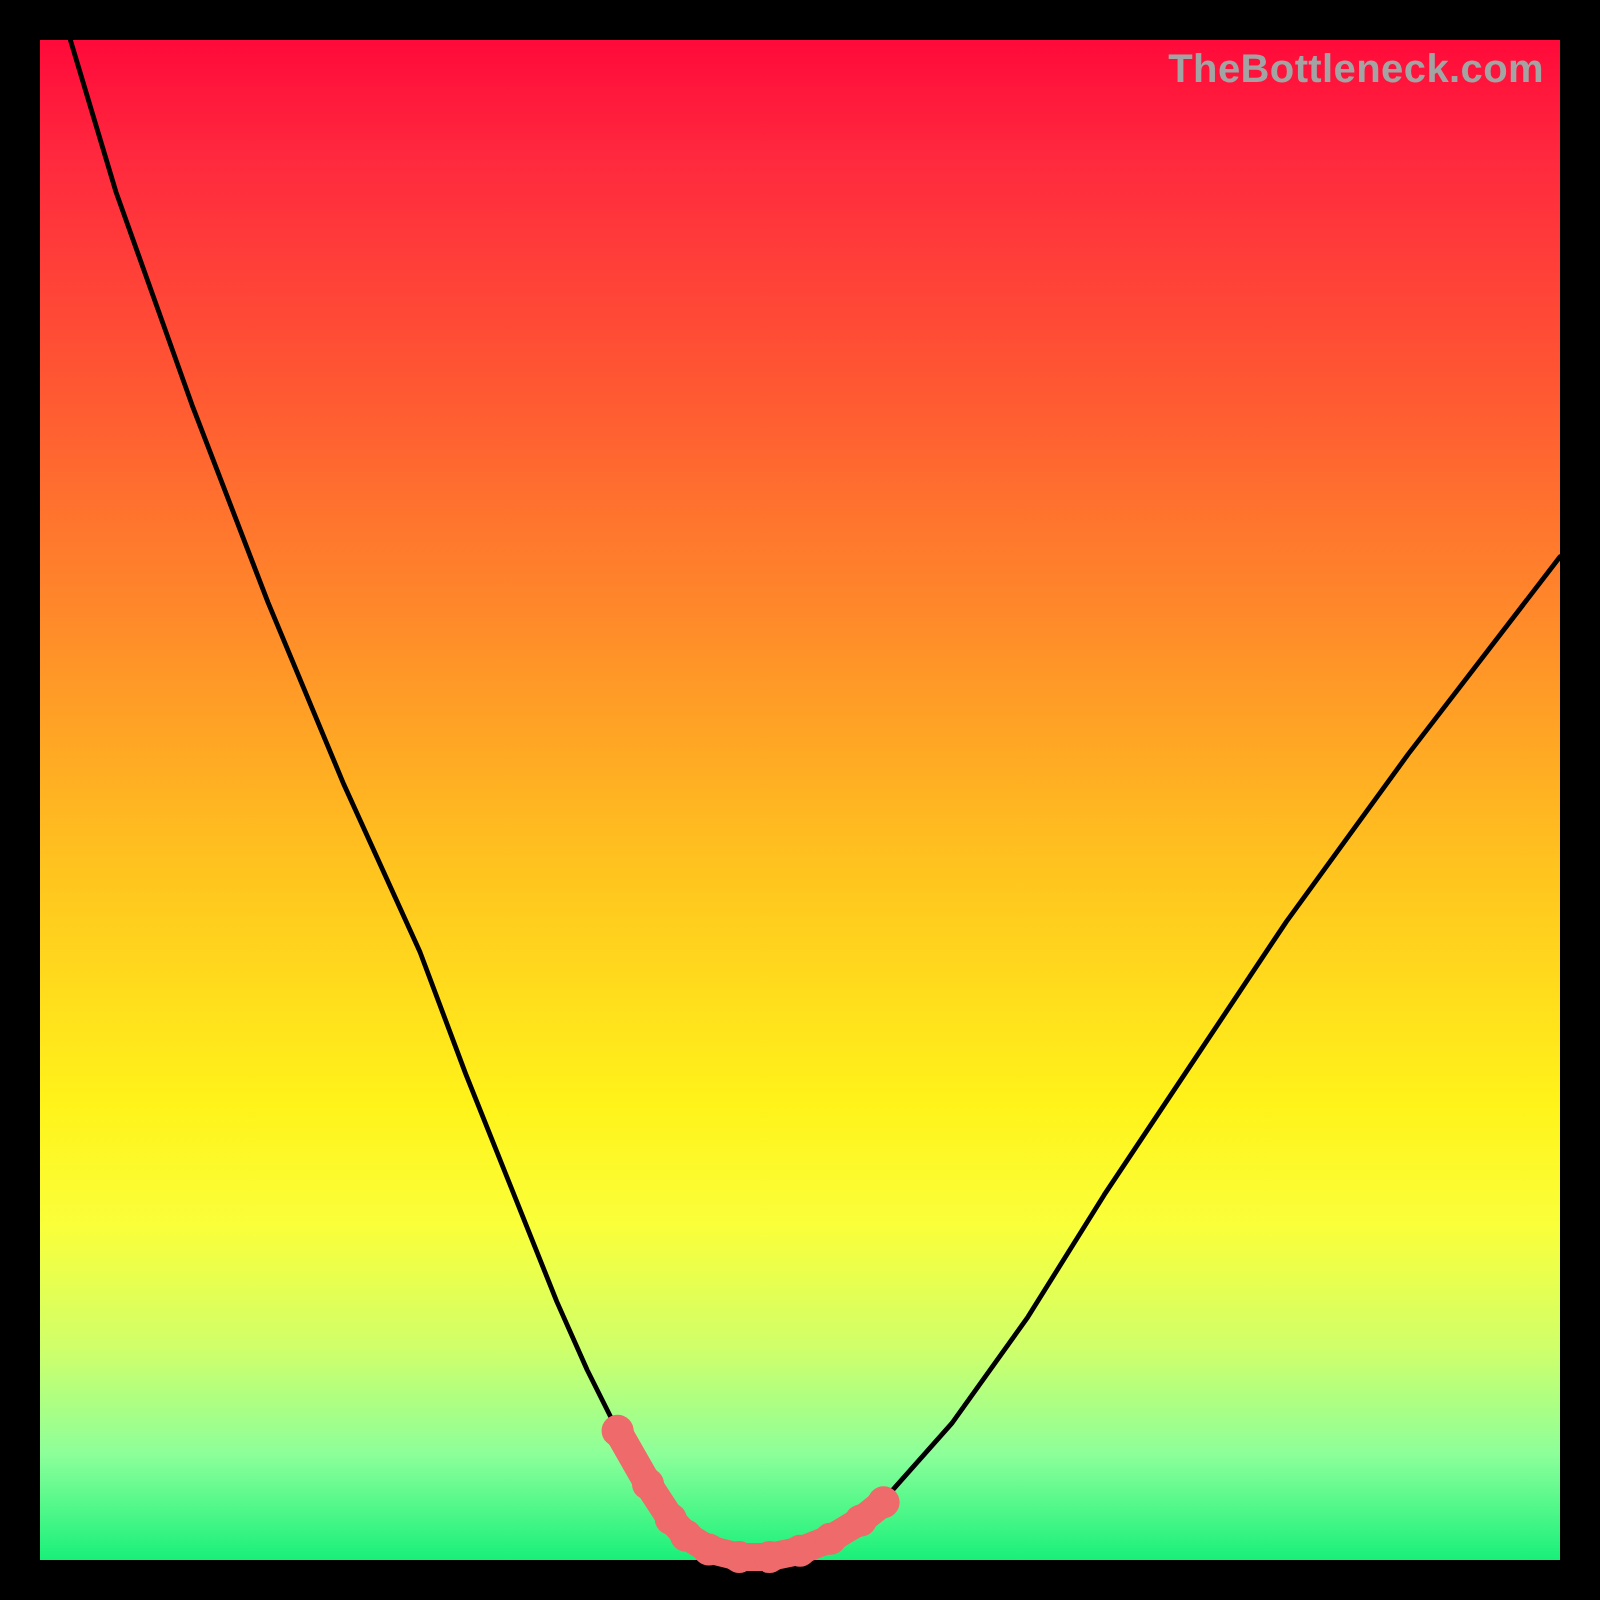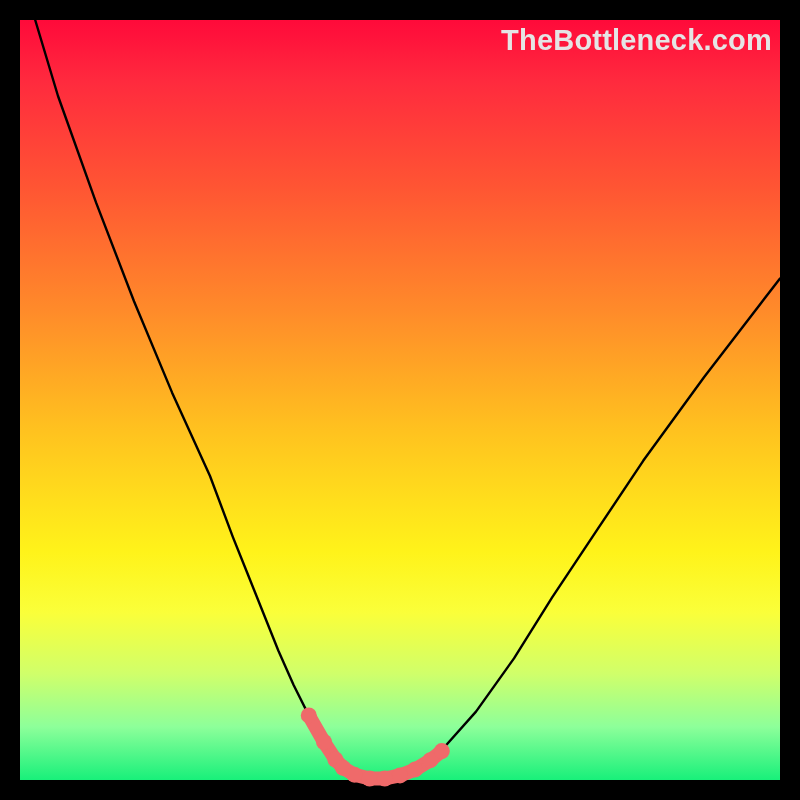--- a/index.html
+++ b/index.html
@@ -34,22 +34,22 @@
       #fff31a 70%,
       #faff3a 78%,
       #d0ff6a 86%,
       #8dff9a 93%,
       #18f07a 100%);
   }
   .watermark {
     position: absolute;
     top: 4px;
     right: 8px;
-    color: #e5e5e5;
-    font-size: 29px;
+    color: #a3a3a3;
+    font-size: 20px;
     font-weight: 600;
     letter-spacing: 0.2px;
     user-select: none;
   }
   svg.curve {
     position: absolute;
     left: 0;
     top: 0;
     width: 760px;
     height: 760px;

